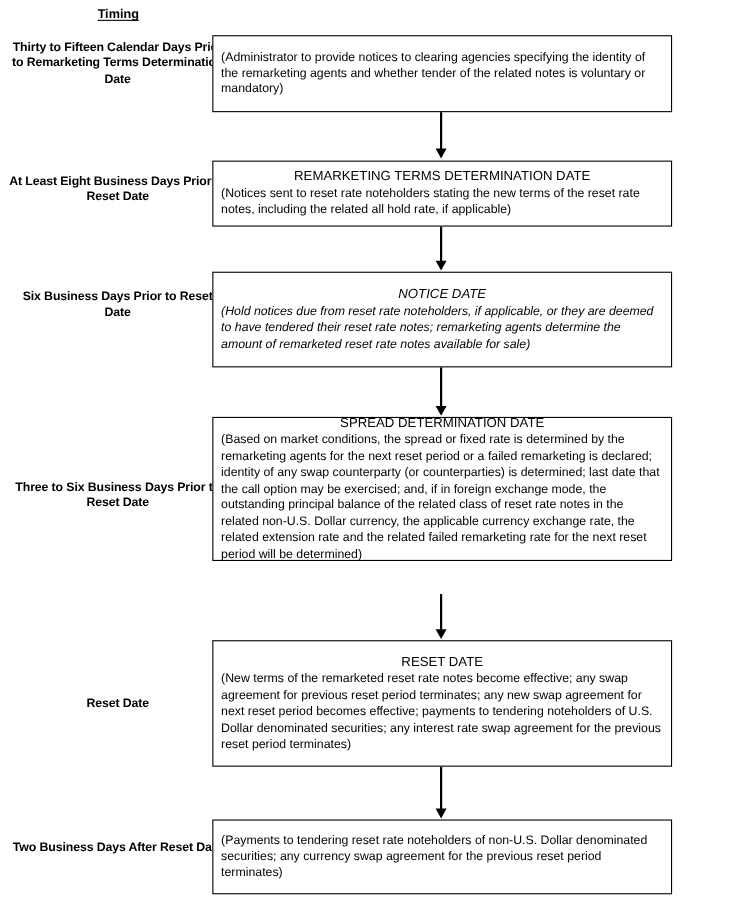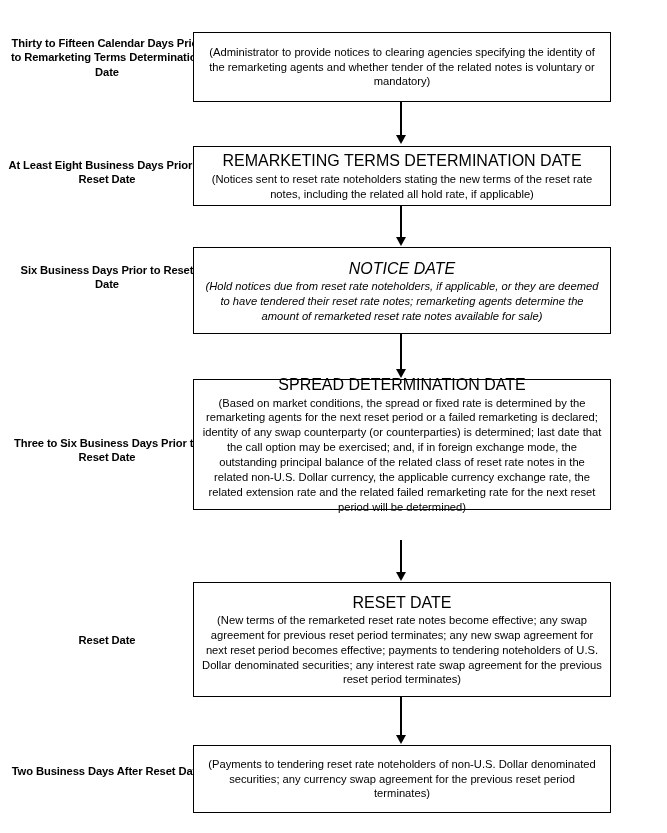--- a/index.html
+++ b/index.html
@@ -71,29 +71,29 @@
     border: 1.4px solid #000000;
     background: #ffffff;
     display: flex;
     flex-direction: column;
     align-items: center;
     justify-content: center;
     padding: 2px 7px;
   }
 
   .event-title {
-    font-size: 16px;
+    font-size: 12px;
     line-height: 1.33;
     text-align: center;
     white-space: nowrap;
   }
   .event-body {
     font-size: 11.2px;
     line-height: 1.33;
-    text-align: center;
+    text-align: left;
   }
 
   
   .arrow {
     position: absolute;
     left: 398px;
     width: 6px;
   }
   .arrow .stem {
     position: absolute;
@@ -110,20 +110,21 @@
     border-left: 5px solid transparent;
     border-right: 5px solid transparent;
     border-top: 9px solid #000000;
   }
 </style>
 </head>
 <body>
 
 <div id="page">
 
+  <div class="col-header" id="header-timing">Timing</div>
 
 
   <div class="row">
     <div class="timing-label" style="top:36px;">Thirty to Fifteen Calendar Days Prior to Remarketing Terms Determination Date</div>
     <div class="event-box" style="top:32px; height:70px;">
       <div class="event-body">(Administrator to provide notices to clearing agencies specifying the identity of the remarketing agents and whether tender of the related notes is voluntary or mandatory)</div>
     </div>
   </div>
 
   <div class="arrow" style="top:102px; height:43px;">

